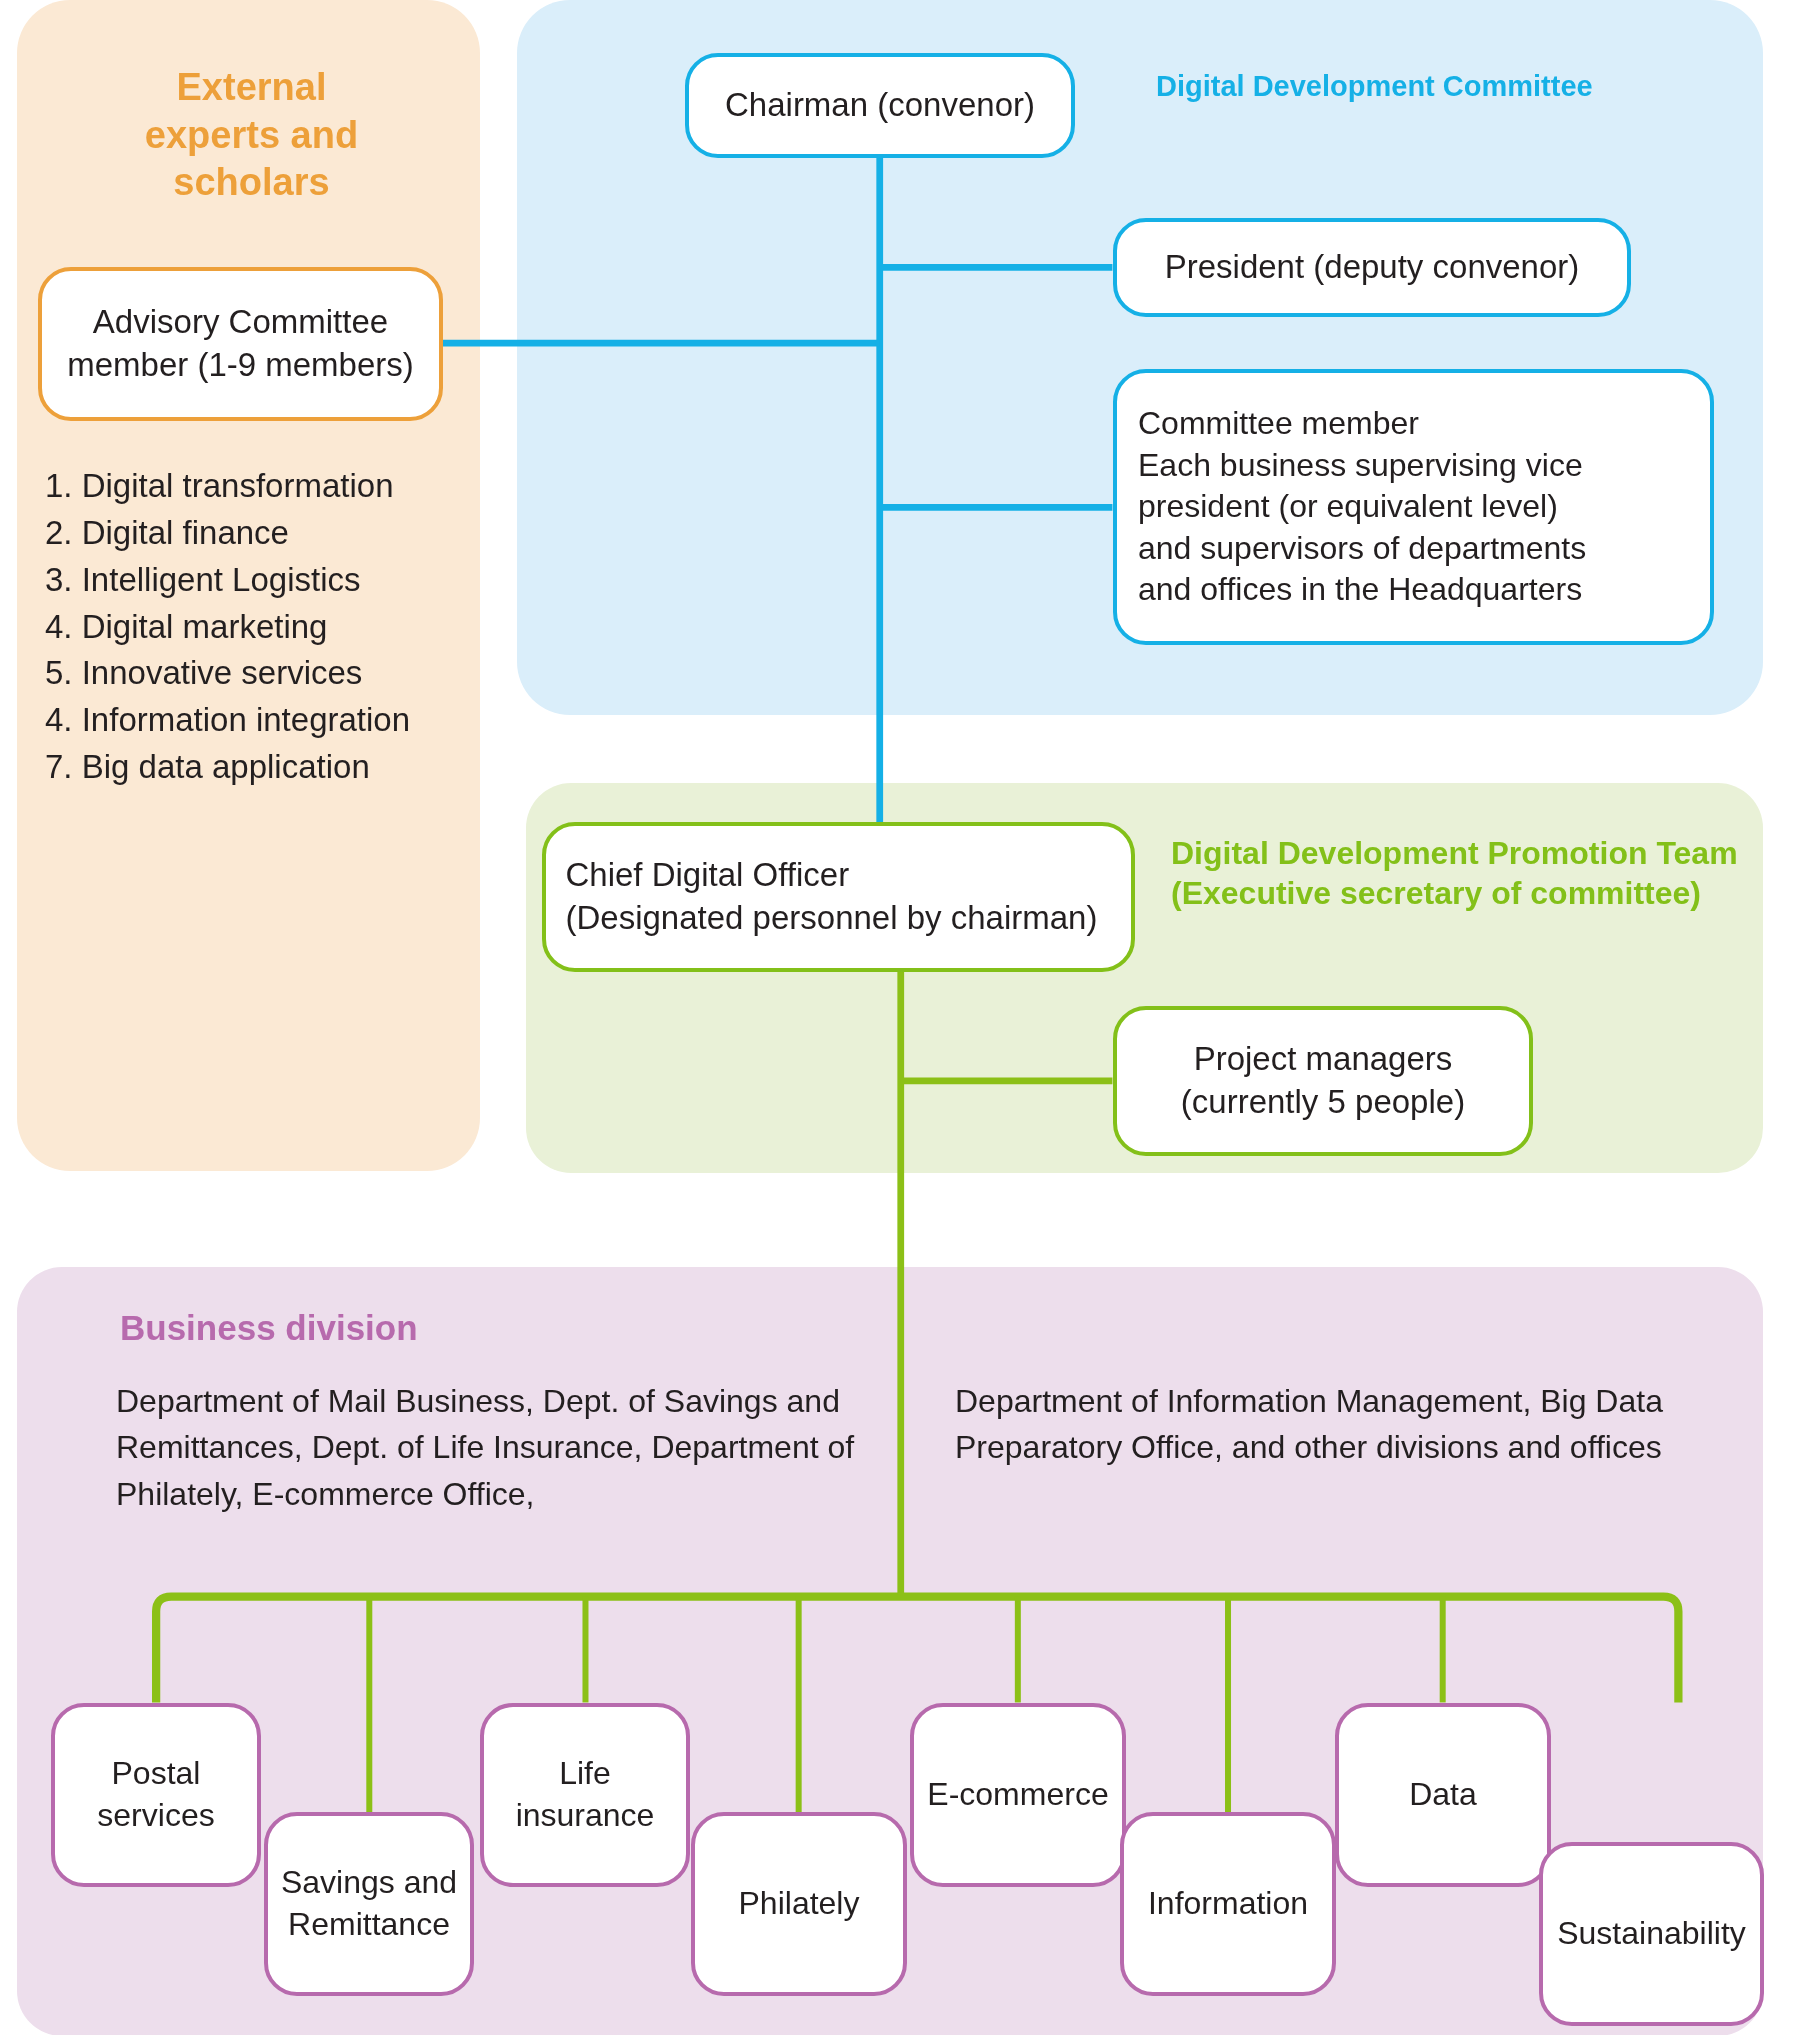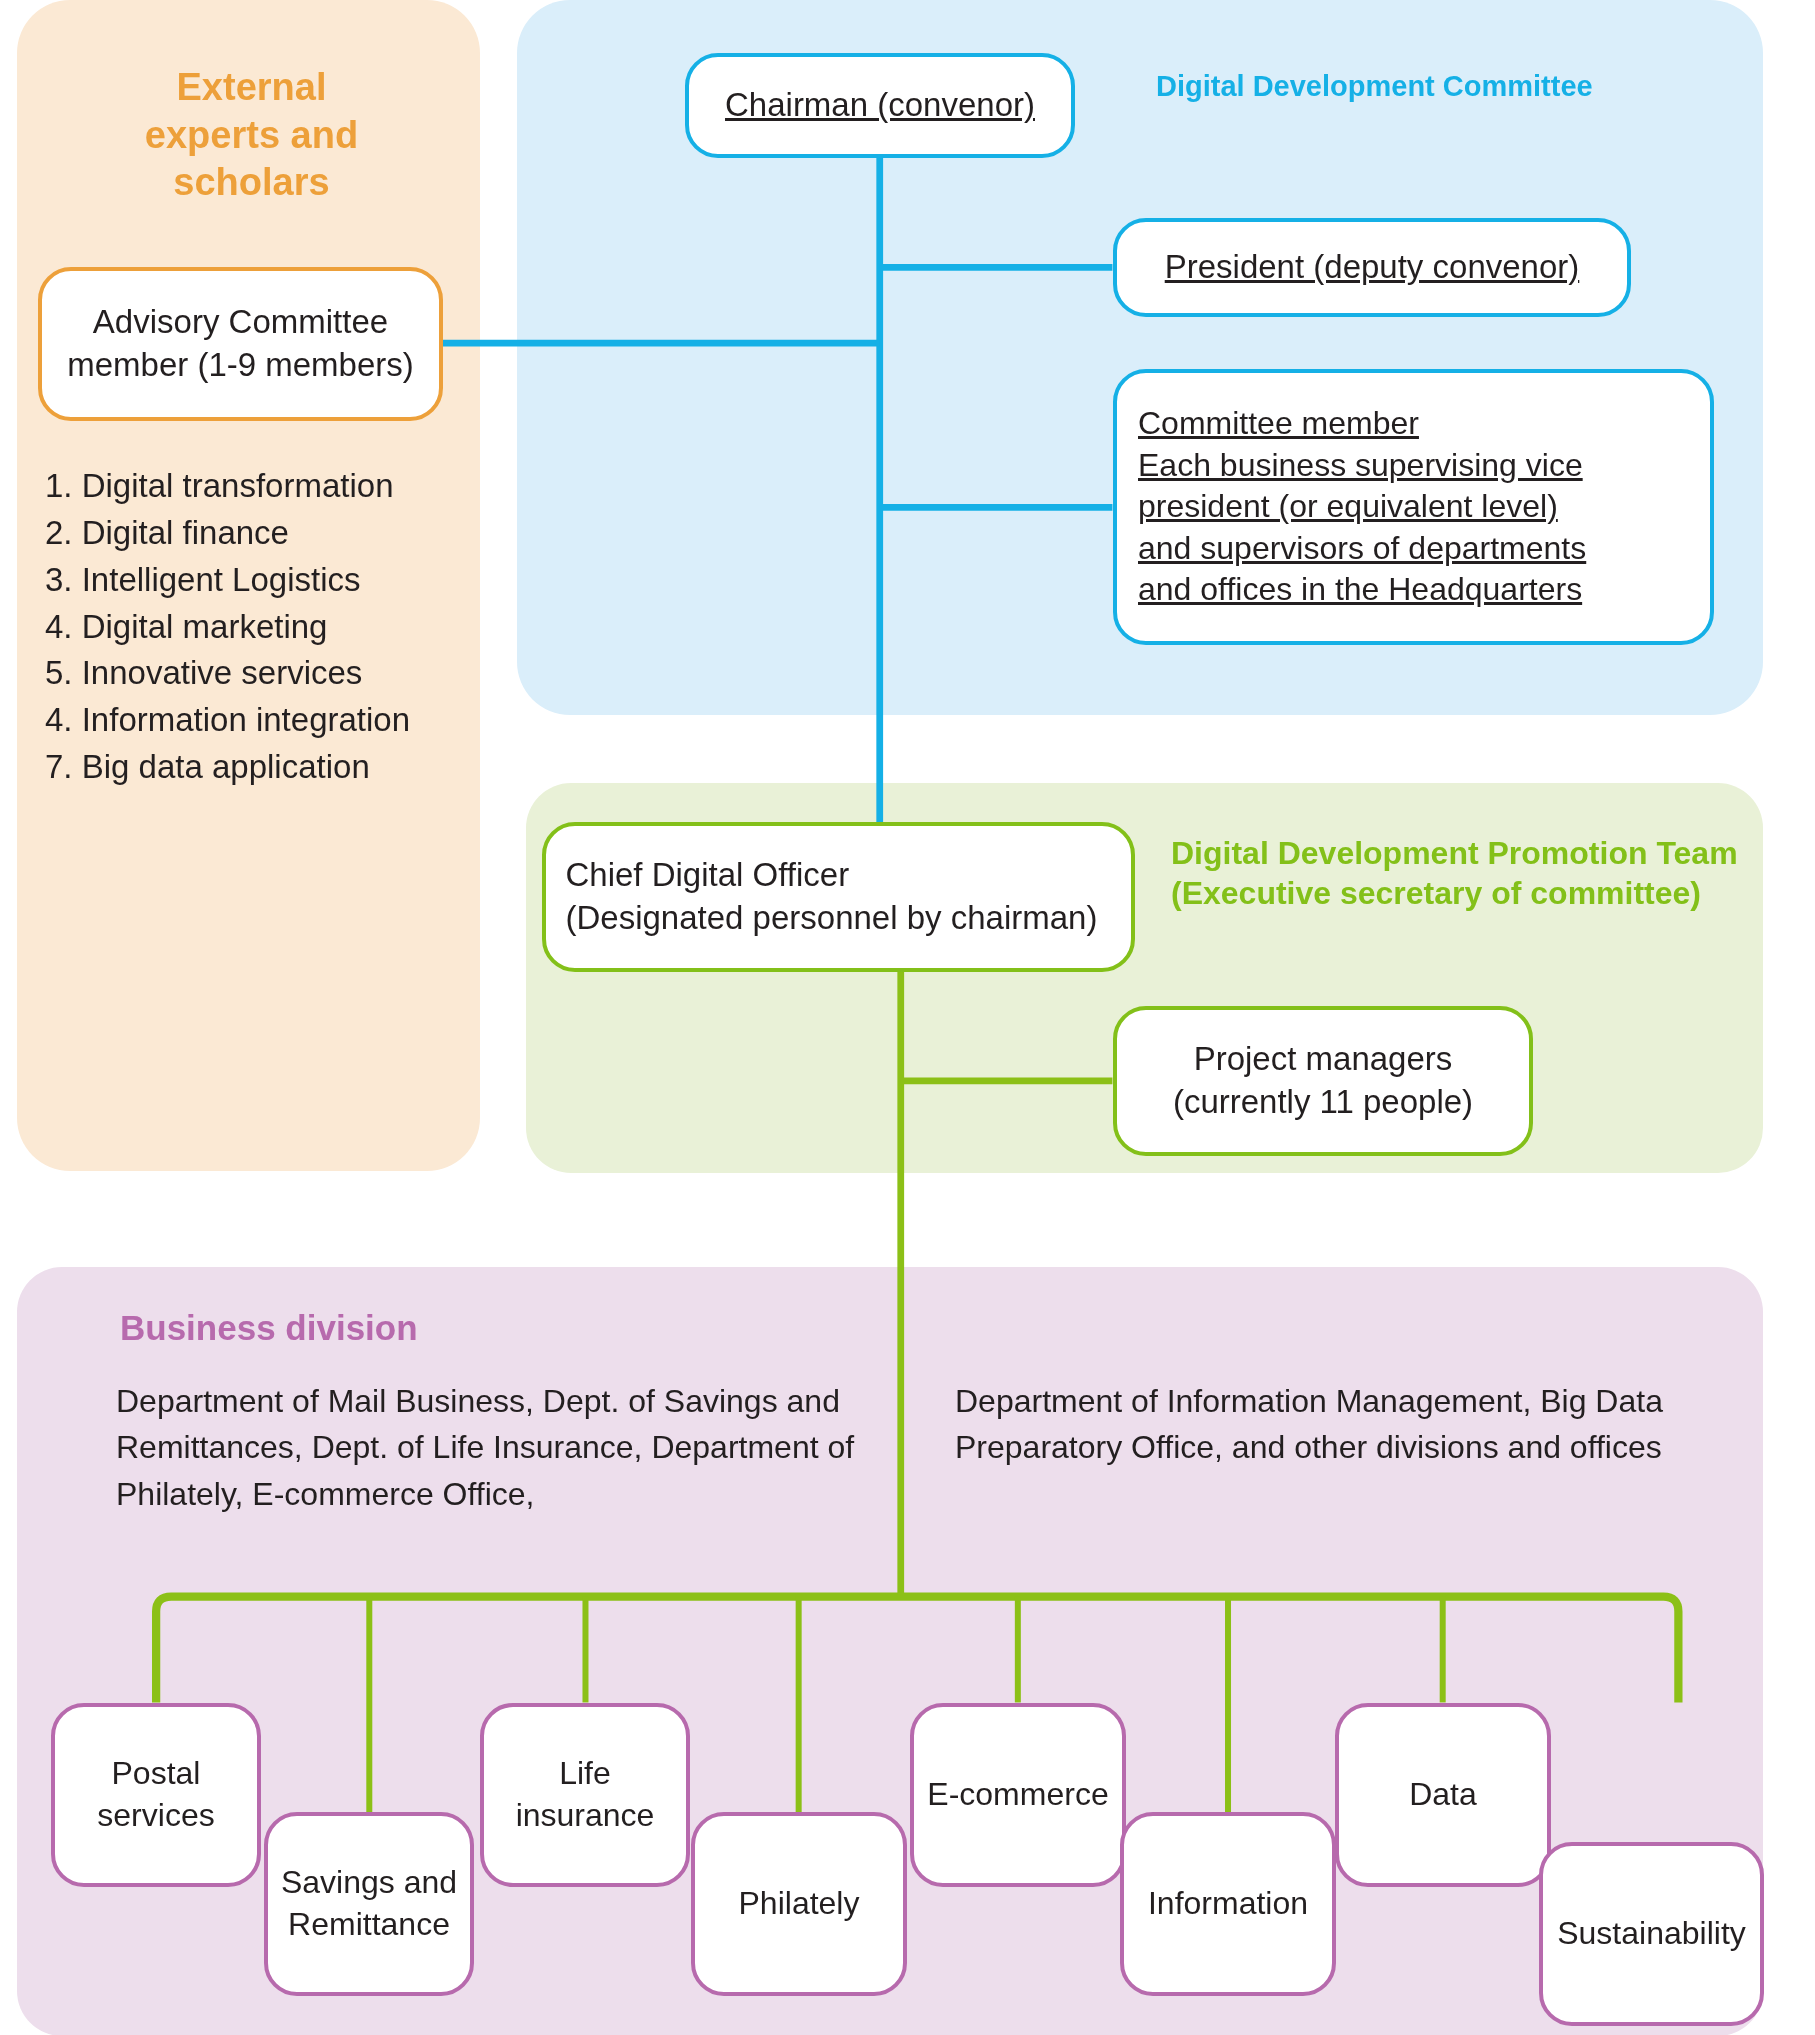--- a/index.html
+++ b/index.html
@@ -34,21 +34,21 @@
   #biz-left{left:116px;top:1378px;width:758px;}
   #biz-right{left:955px;top:1378px;width:796px;}
 
   
   #wires{position:absolute;left:0;top:0;width:1815px;height:2035px;pointer-events:none;}
 
   
   .node{position:absolute;box-sizing:border-box;background:#ffffff;display:flex;
         align-items:center;justify-content:center;text-align:center;color:#231f20;
         line-height:1.3;}
-  .node.blue{border:4.5px solid #15b0e6;border-radius:33px;text-decoration:underline;}
+  .node.blue{border:4.5px solid #15b0e6;border-radius:33px;}
   .node.green{border:4.5px solid #83c019;border-radius:33px;}
   .node.purple{border:4.5px solid #b76aad;border-radius:33px;}
   .node.orange{border:4.5px solid #eda03a;border-radius:33px;}
   .node .txt{white-space:pre-line;}
   .node.left-al{justify-content:flex-start;text-align:left;}
 
   #node-advisory{left:38px;top:267px;width:405px;height:154px;font-size:33px;}
   #node-chairman{left:685px;top:53px;width:390px;height:105px;font-size:33px;}
   #node-president{left:1113px;top:218px;width:518px;height:99px;font-size:33px;}
   #node-committee-member{left:1113px;top:369px;width:601px;height:276px;font-size:32px;
@@ -142,21 +142,21 @@
 and offices in the Headquarters</span>
   </div>
 
   <div class="node green left-al" id="node-cdo">
     <span class="txt" style="white-space: pre-line;">Chief Digital Officer
 (Designated personnel by chairman)</span>
   </div>
 
   <div class="node green" id="node-pm">
     <span class="txt" style="white-space: pre-line;">Project managers
-(currently 11 people)</span>
+(currently 5 people)</span>
   </div>
 
   <div class="node purple leaf" id="leaf-postal">
     <span class="txt" style="white-space: pre-line;">Postal
 services</span>
   </div>
   <div class="node purple leaf" id="leaf-savings">
     <span class="txt" style="white-space: pre-line;">Savings and
 Remittance</span>
   </div>

